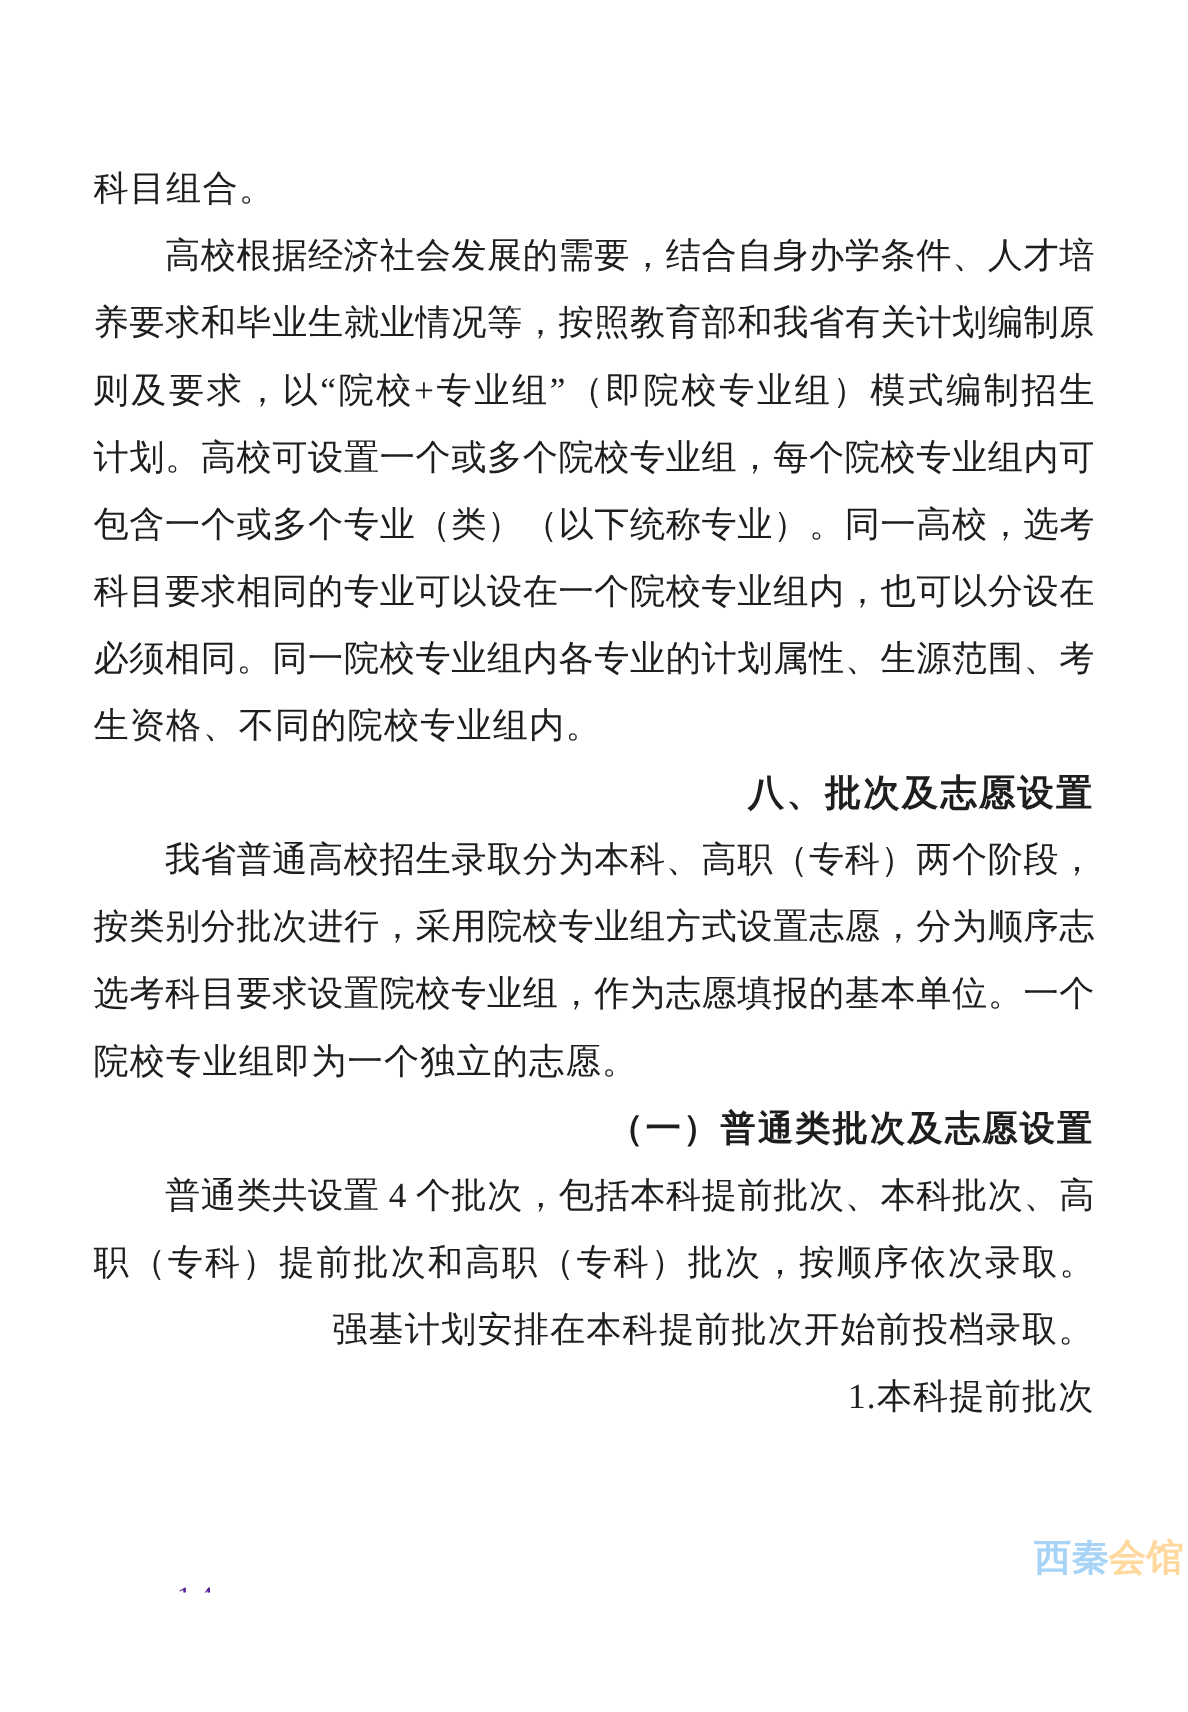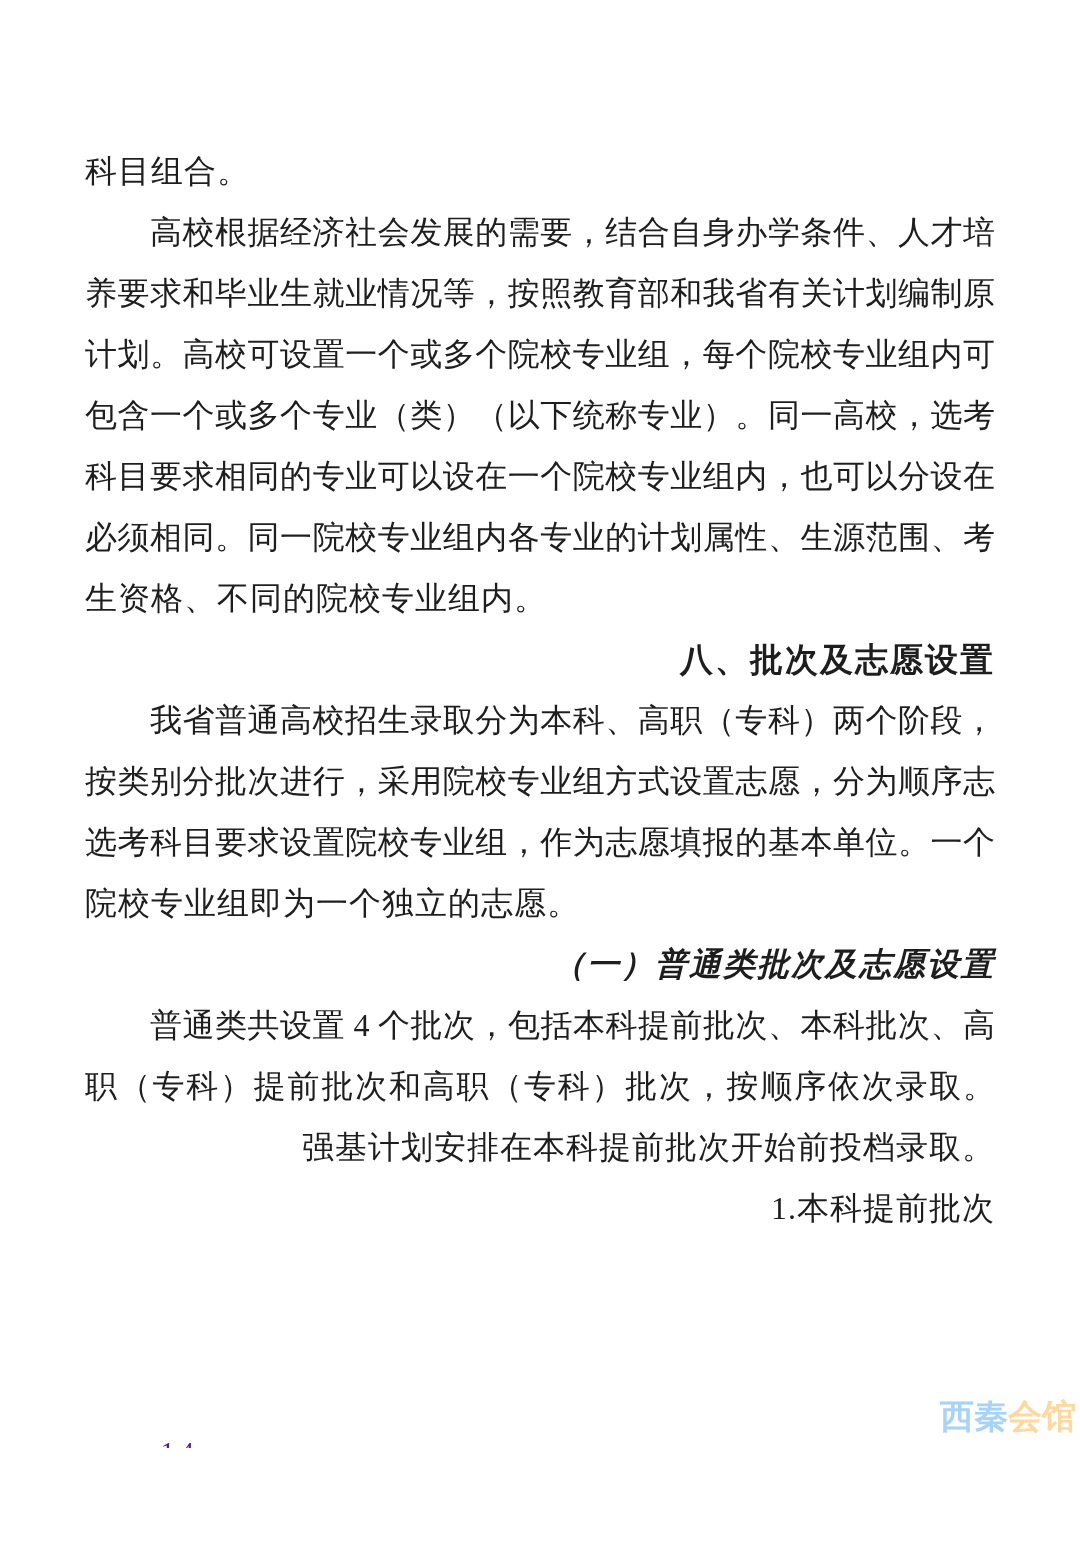--- a/index.html
+++ b/index.html
@@ -44,21 +44,20 @@
   .line.heading1 {
     font-family: "Liberation Sans", "DejaVu Sans", sans-serif;
     font-weight: bold;
     font-size: 33px;
     letter-spacing: 2px;
   }
   .line.heading2 {
     font-weight: bold;
     font-size: 32px;
     letter-spacing: 2px;
-    font-style: italic;
   }
   .page-number {
     position: absolute;
     left: 115px;
     top: 1430px;
     height: 44px;
     line-height: 44px;
     font-size: 27px;
     letter-spacing: 6px;
     color: #4c1d95;
@@ -78,20 +77,21 @@
 </head>
 <body>
 
 <div class="page">
 
   <div class="doc-body" id="doc-body">
 
   <div class="line body">科目组合。</div>
       <div class="line body indent justify">高校根据经济社会发展的需要，结合自身办学条件、人才培</div>
       <div class="line body justify">养要求和毕业生就业情况等，按照教育部和我省有关计划编制原</div>
+      <div class="line body justify">则及要求，以“院校+专业组”（即院校专业组）模式编制招生</div>
       <div class="line body justify">计划。高校可设置一个或多个院校专业组，每个院校专业组内可</div>
       <div class="line body justify">包含一个或多个专业（类）（以下统称专业）。同一高校，选考</div>
       <div class="line body justify">科目要求相同的专业可以设在一个院校专业组内，也可以分设在</div>
       <div class="line body justify">必须相同。同一院校专业组内各专业的计划属性、生源范围、考</div>
       <div class="line body">生资格、不同的院校专业组内。</div>
       <div class="line heading1 indent">八、批次及志愿设置</div>
       <div class="line body indent justify">我省普通高校招生录取分为本科、高职（专科）两个阶段，</div>
       <div class="line body justify">按类别分批次进行，采用院校专业组方式设置志愿，分为顺序志</div>
       <div class="line body justify">选考科目要求设置院校专业组，作为志愿填报的基本单位。一个</div>
       <div class="line body">院校专业组即为一个独立的志愿。</div>

